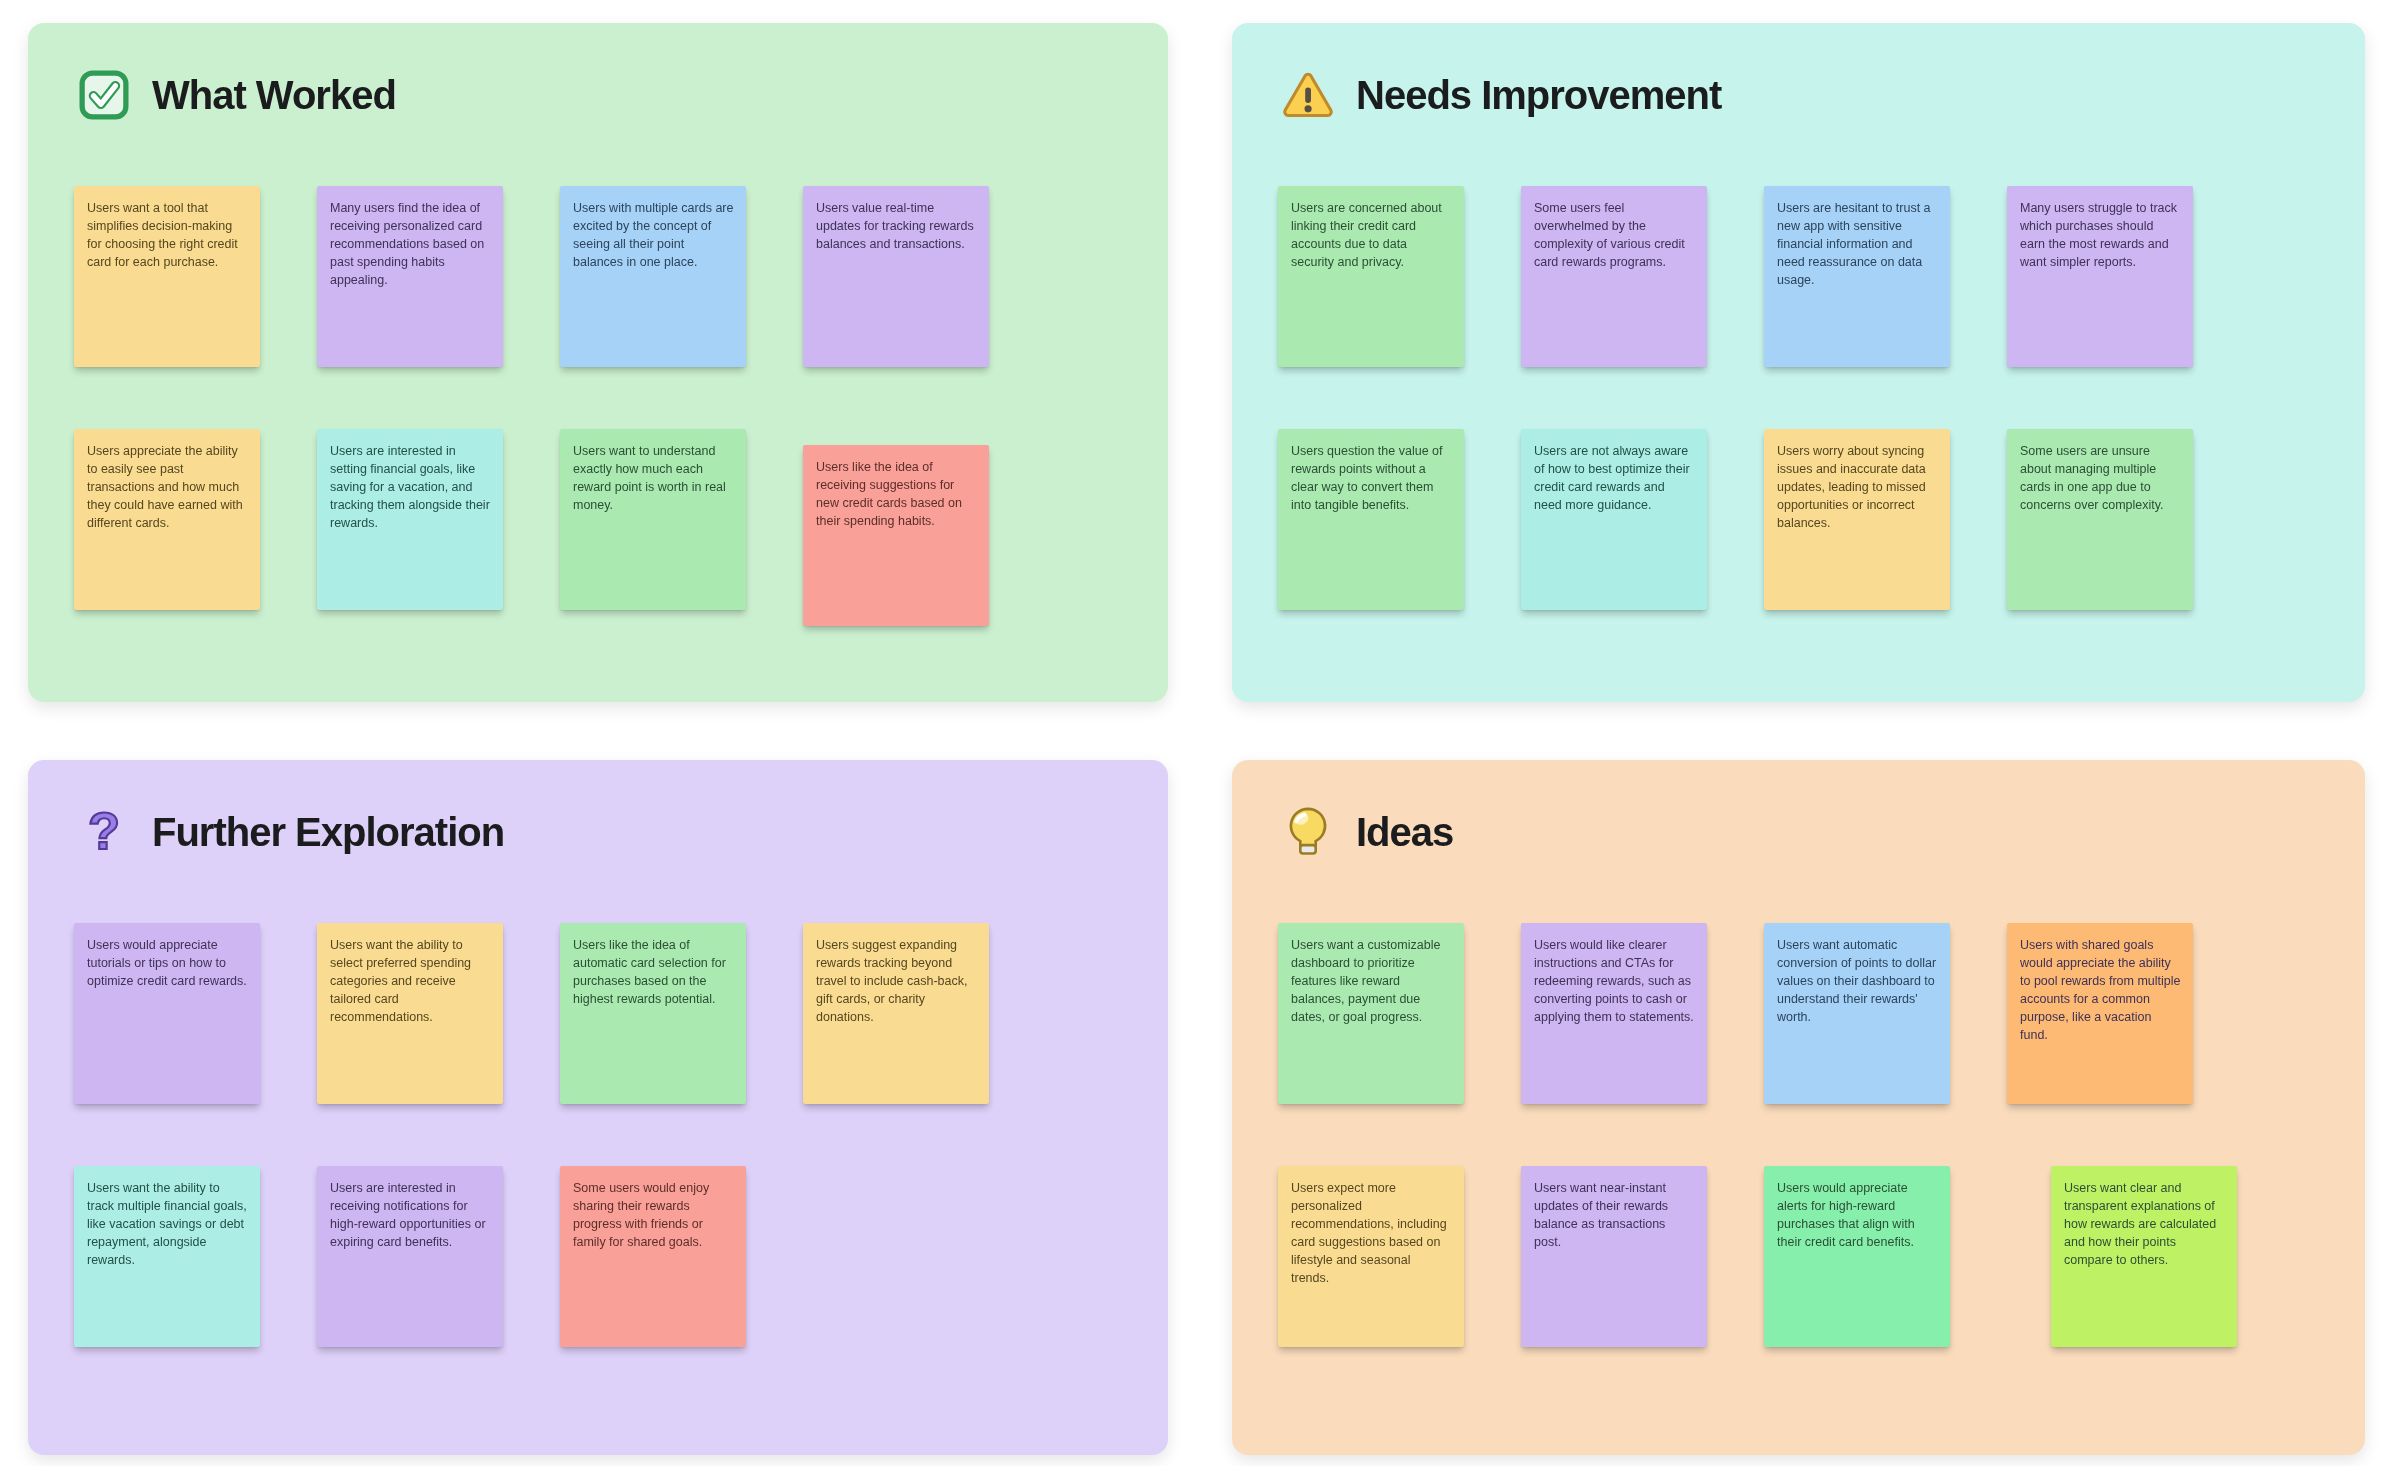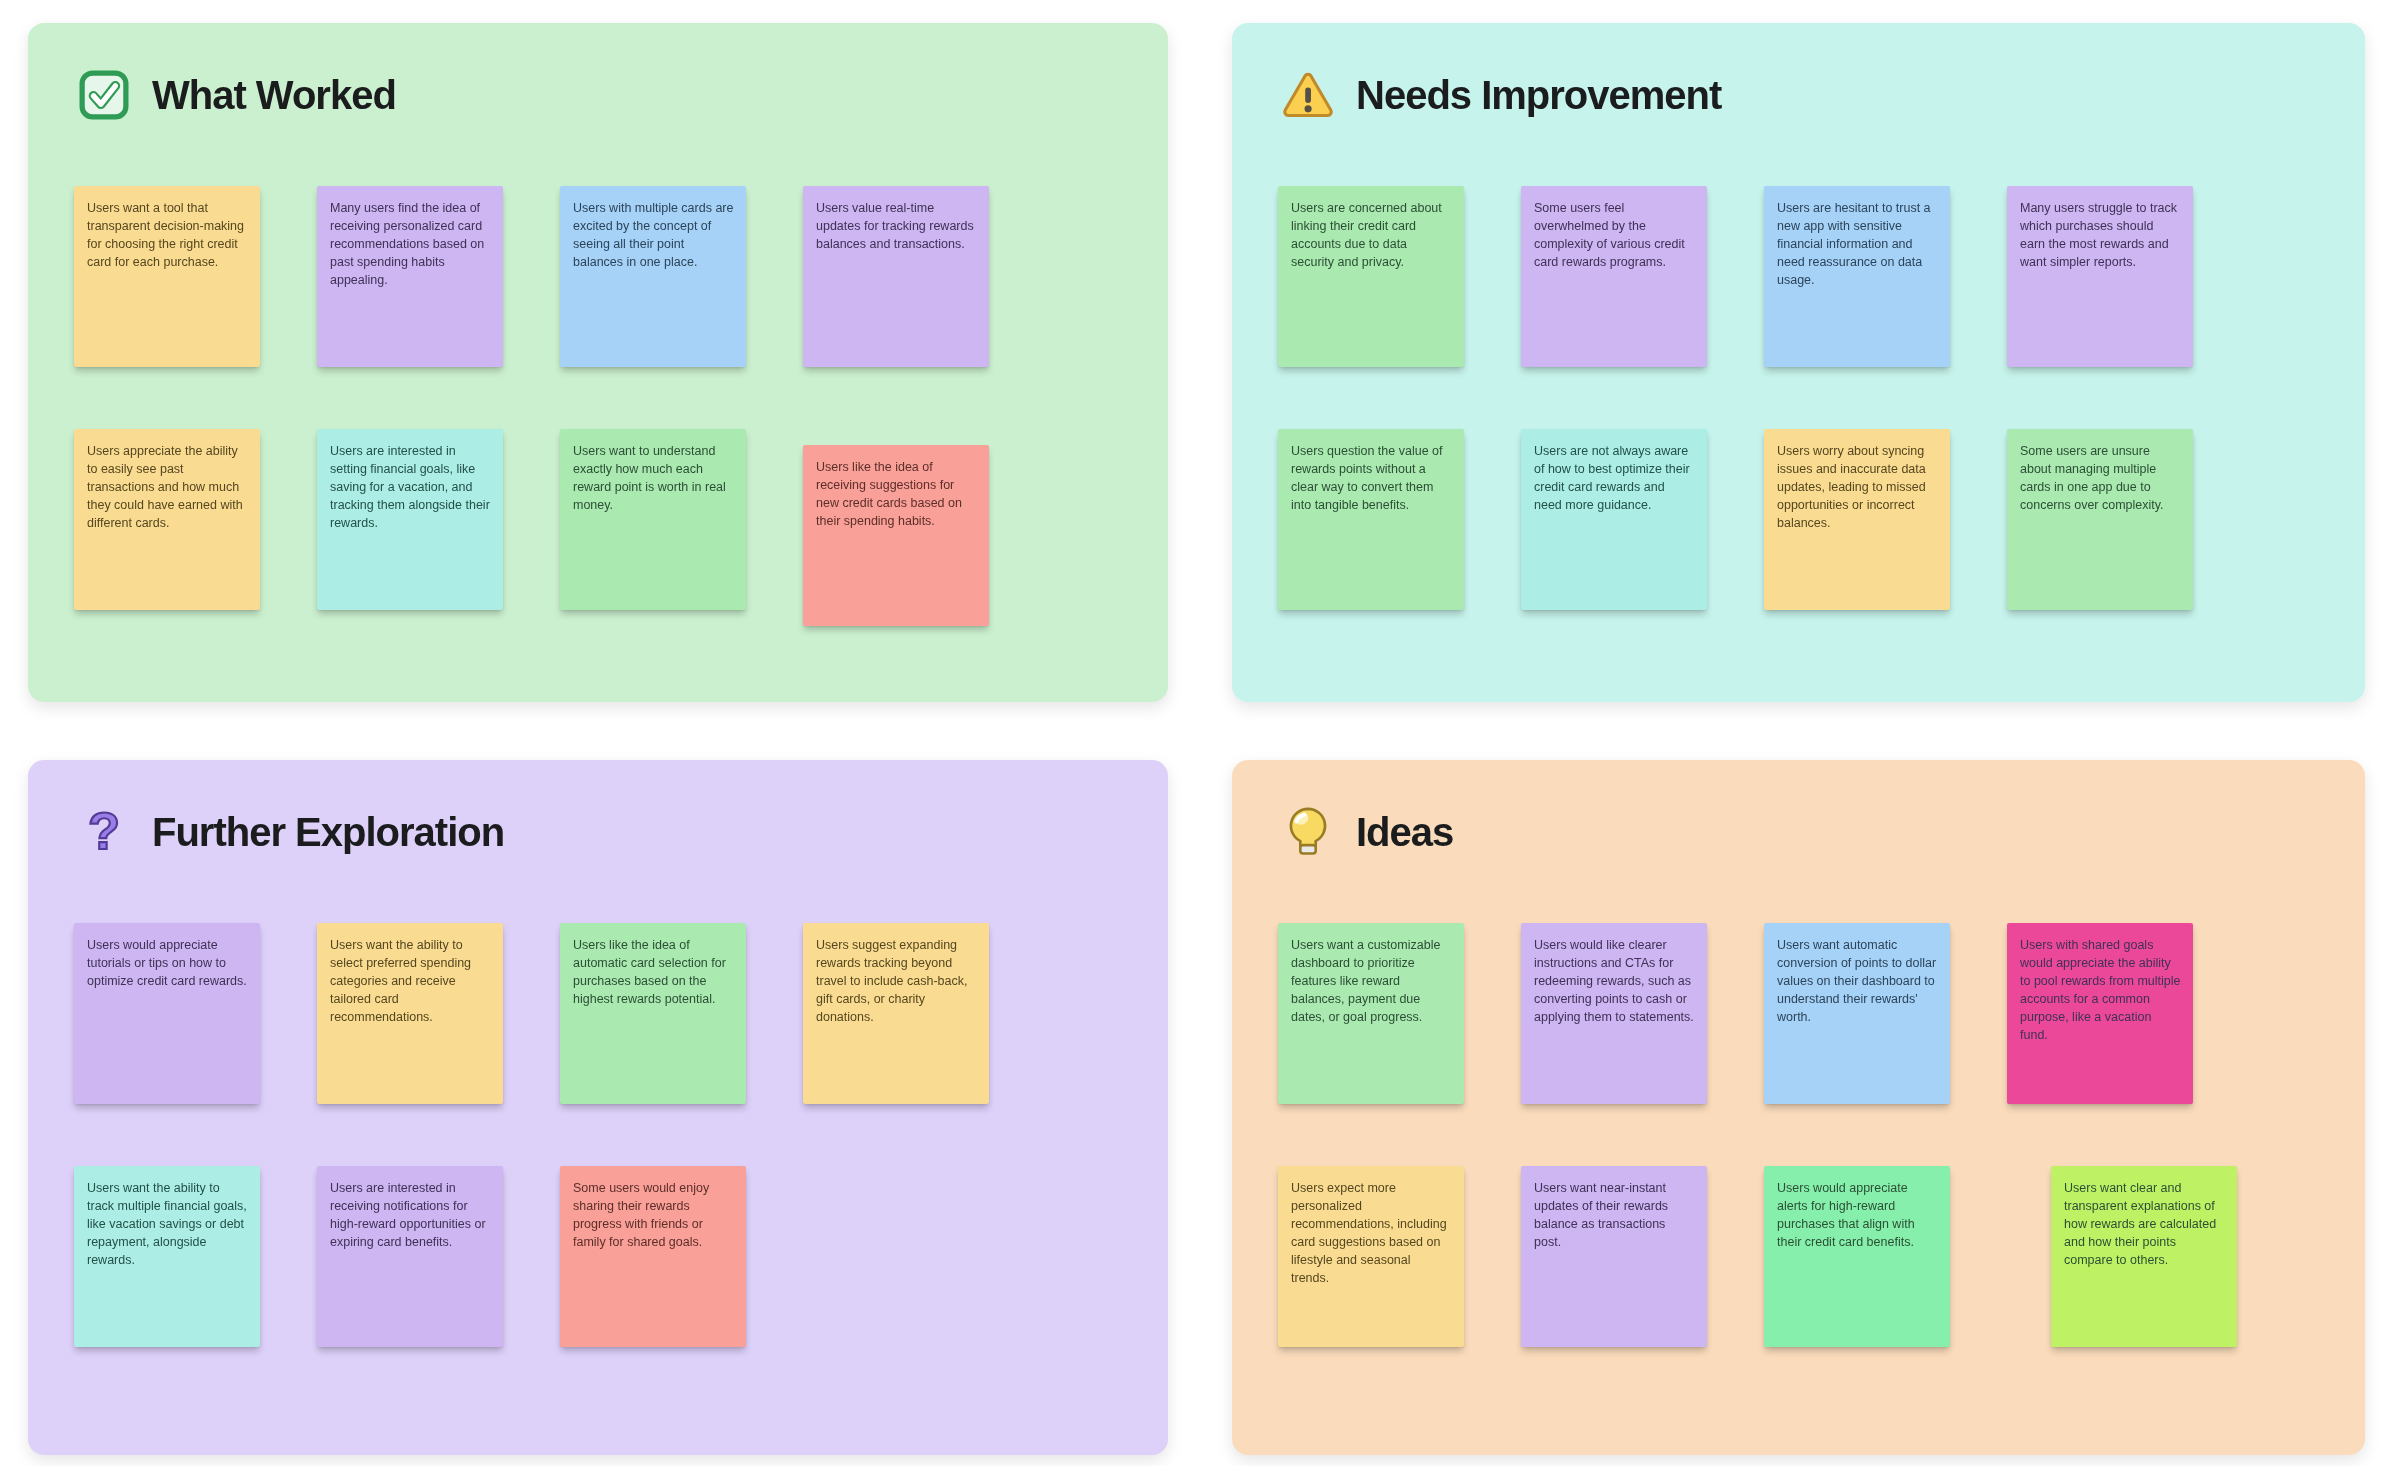--- a/index.html
+++ b/index.html
@@ -64,21 +64,21 @@
     <span class="icon">
       <svg viewBox="0 0 64 64">
         <rect x="7" y="7" width="50" height="50" rx="12" fill="#e6f6ea" stroke="#2f9b55" stroke-width="6"></rect>
         <path d="M20 33 L28.5 42.5 L45 21.5" fill="none" stroke="#2f9b55" stroke-width="11" stroke-linecap="round" stroke-linejoin="round"></path>
         <path d="M20 33 L28.5 42.5 L45 21.5" fill="none" stroke="#ffffff" stroke-width="6" stroke-linecap="round" stroke-linejoin="round"></path>
       </svg>
     </span>
     <h2 class="panel-title">What Worked</h2>
   </header>
   <div class="notes">
-      <div class="note" style="background: rgb(249, 220, 146); color: rgb(85, 70, 31);">Users want a tool that transparent decision-making for choosing the right credit card for each purchase.</div>
+      <div class="note" style="background: rgb(249, 220, 146); color: rgb(85, 70, 31);">Users want a tool that simplifies decision-making for choosing the right credit card for each purchase.</div>
       <div class="note" style="background: rgb(205, 182, 241); color: rgb(63, 49, 86);">Many users find the idea of receiving personalized card recommendations based on past spending habits appealing.</div>
       <div class="note" style="background: rgb(167, 210, 248); color: rgb(43, 68, 89);">Users with multiple cards are excited by the concept of seeing all their point balances in one place.</div>
       <div class="note" style="background: rgb(205, 182, 241); color: rgb(63, 49, 86);">Users value real-time updates for tracking rewards balances and transactions.</div>
       <div class="note" style="background: rgb(249, 220, 146); color: rgb(85, 70, 31);">Users appreciate the ability to easily see past transactions and how much they could have earned with different cards.</div>
       <div class="note" style="background: rgb(172, 238, 229); color: rgb(35, 80, 72);">Users are interested in setting financial goals, like saving for a vacation, and tracking them alongside their rewards.</div>
       <div class="note" style="background: rgb(170, 233, 176); color: rgb(43, 79, 53);">Users want to understand exactly how much each reward point is worth in real money.</div>
       <div class="note" style="background: rgb(249, 160, 153); color: rgb(92, 46, 41); margin-top: 16px;">Users like the idea of receiving suggestions for new credit cards based on their spending habits.</div>
     </div>
 </section>
 
@@ -134,19 +134,19 @@
         <path d="M18.5 20 a14 14 0 0 1 9.5 -8" stroke="#ffffff" stroke-width="4.5" fill="none" stroke-linecap="round"></path>
         <rect x="23.2" y="47" width="17.6" height="9.5" rx="3" fill="#e9e9ec" stroke="#9a7c24" stroke-width="3"></rect>
       </svg>
     </span>
     <h2 class="panel-title">Ideas</h2>
   </header>
   <div class="notes">
       <div class="note" style="background: rgb(170, 233, 176); color: rgb(43, 79, 53);">Users want a customizable dashboard to prioritize features like reward balances, payment due dates, or goal progress.</div>
       <div class="note" style="background: rgb(205, 182, 241); color: rgb(63, 49, 86);">Users would like clearer instructions and CTAs for redeeming rewards, such as converting points to cash or applying them to statements.</div>
       <div class="note" style="background: rgb(167, 210, 248); color: rgb(43, 68, 89);">Users want automatic conversion of points to dollar values on their dashboard to understand their rewards' worth.</div>
-      <div class="note" style="background: #ec4899; color: rgb(63, 49, 86);">Users with shared goals would appreciate the ability to pool rewards from multiple accounts for a common purpose, like a vacation fund.</div>
+      <div class="note" style="background: #fdba74; color: rgb(63, 49, 86);">Users with shared goals would appreciate the ability to pool rewards from multiple accounts for a common purpose, like a vacation fund.</div>
       <div class="note" style="background: rgb(249, 220, 146); color: rgb(85, 70, 31);">Users expect more personalized recommendations, including card suggestions based on lifestyle and seasonal trends.</div>
       <div class="note" style="background: rgb(205, 182, 241); color: rgb(63, 49, 86);">Users want near-instant updates of their rewards balance as transactions post.</div>
       <div class="note" style="background: #86efac; color: rgb(43, 79, 53);">Users would appreciate alerts for high-reward purchases that align with their credit card benefits.</div>
       <div class="note" style="background: #bef264; color: rgb(43, 79, 53); margin-left: 44px;">Users want clear and transparent explanations of how rewards are calculated and how their points compare to others.</div>
     </div>
 </section>
 
 </body></html>

